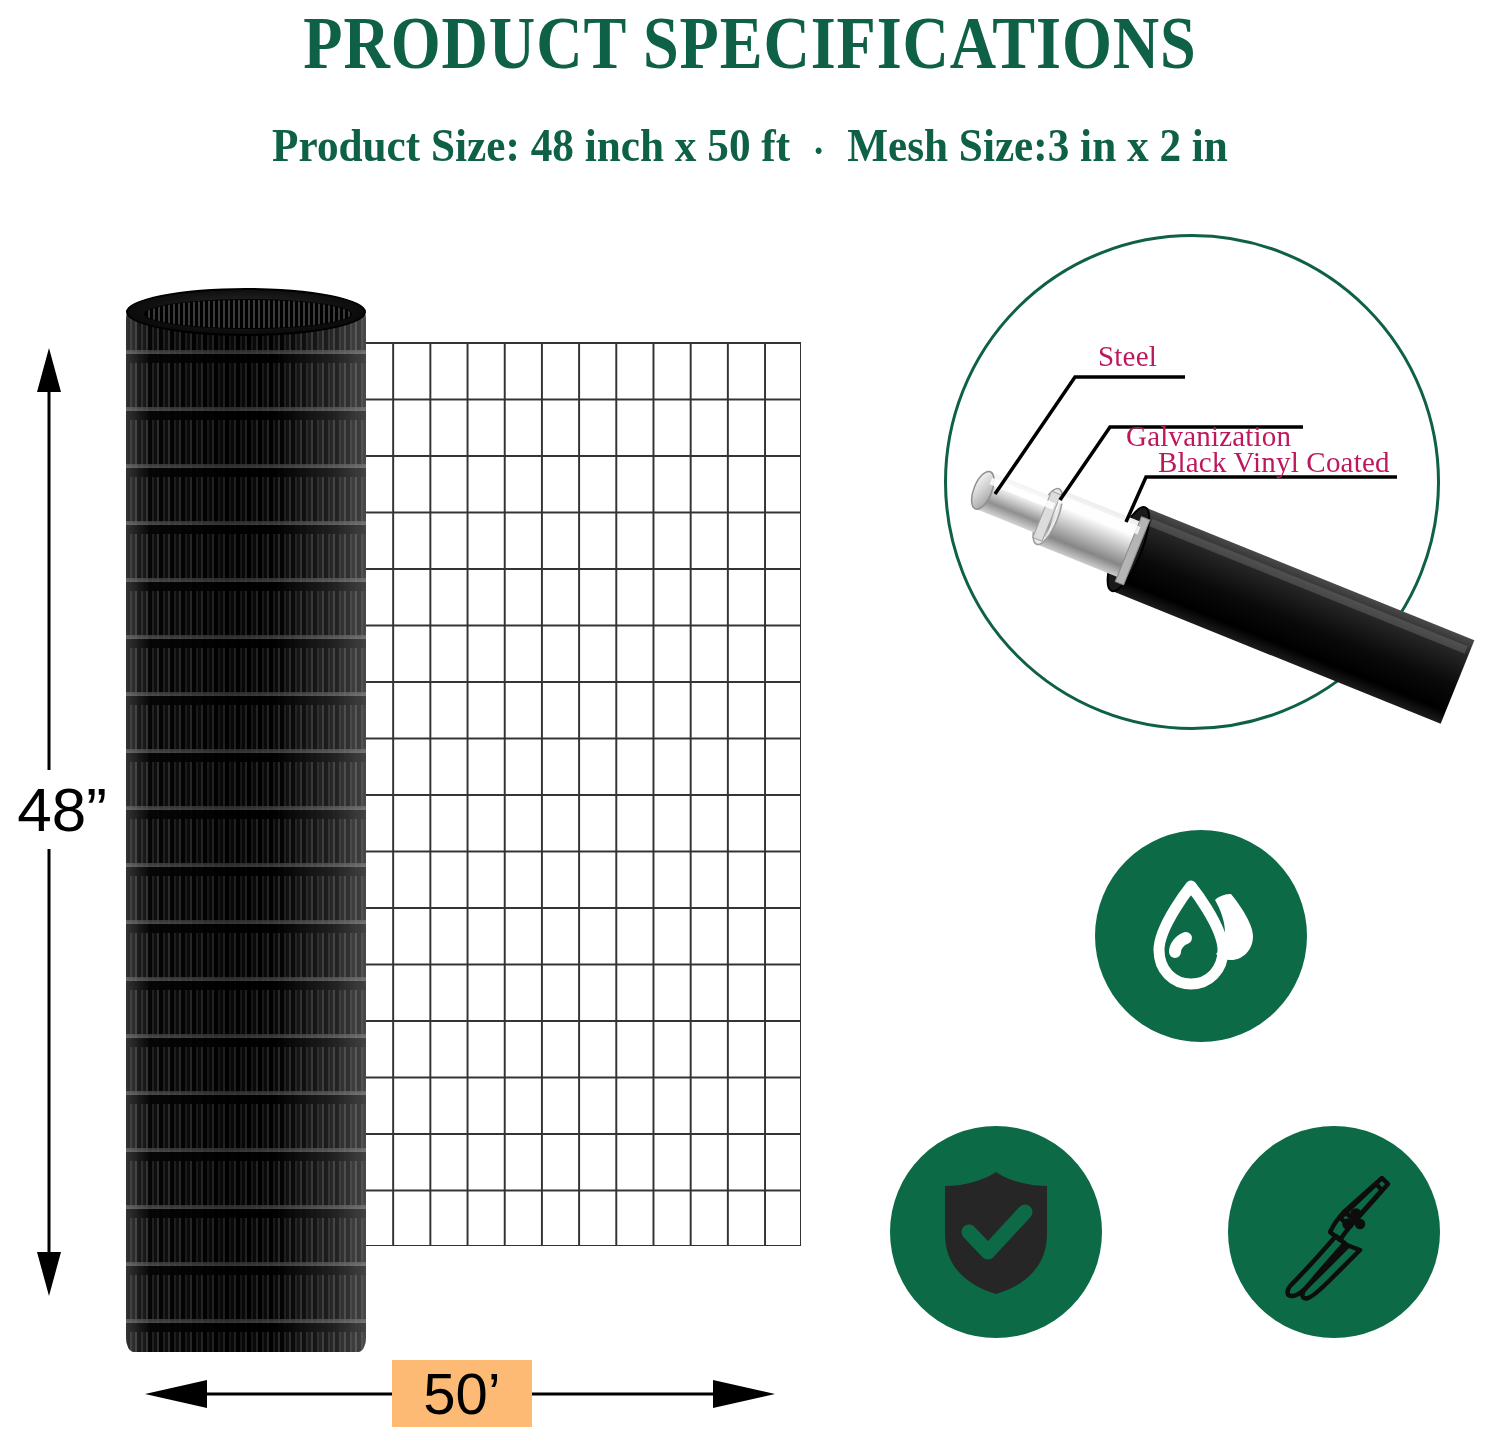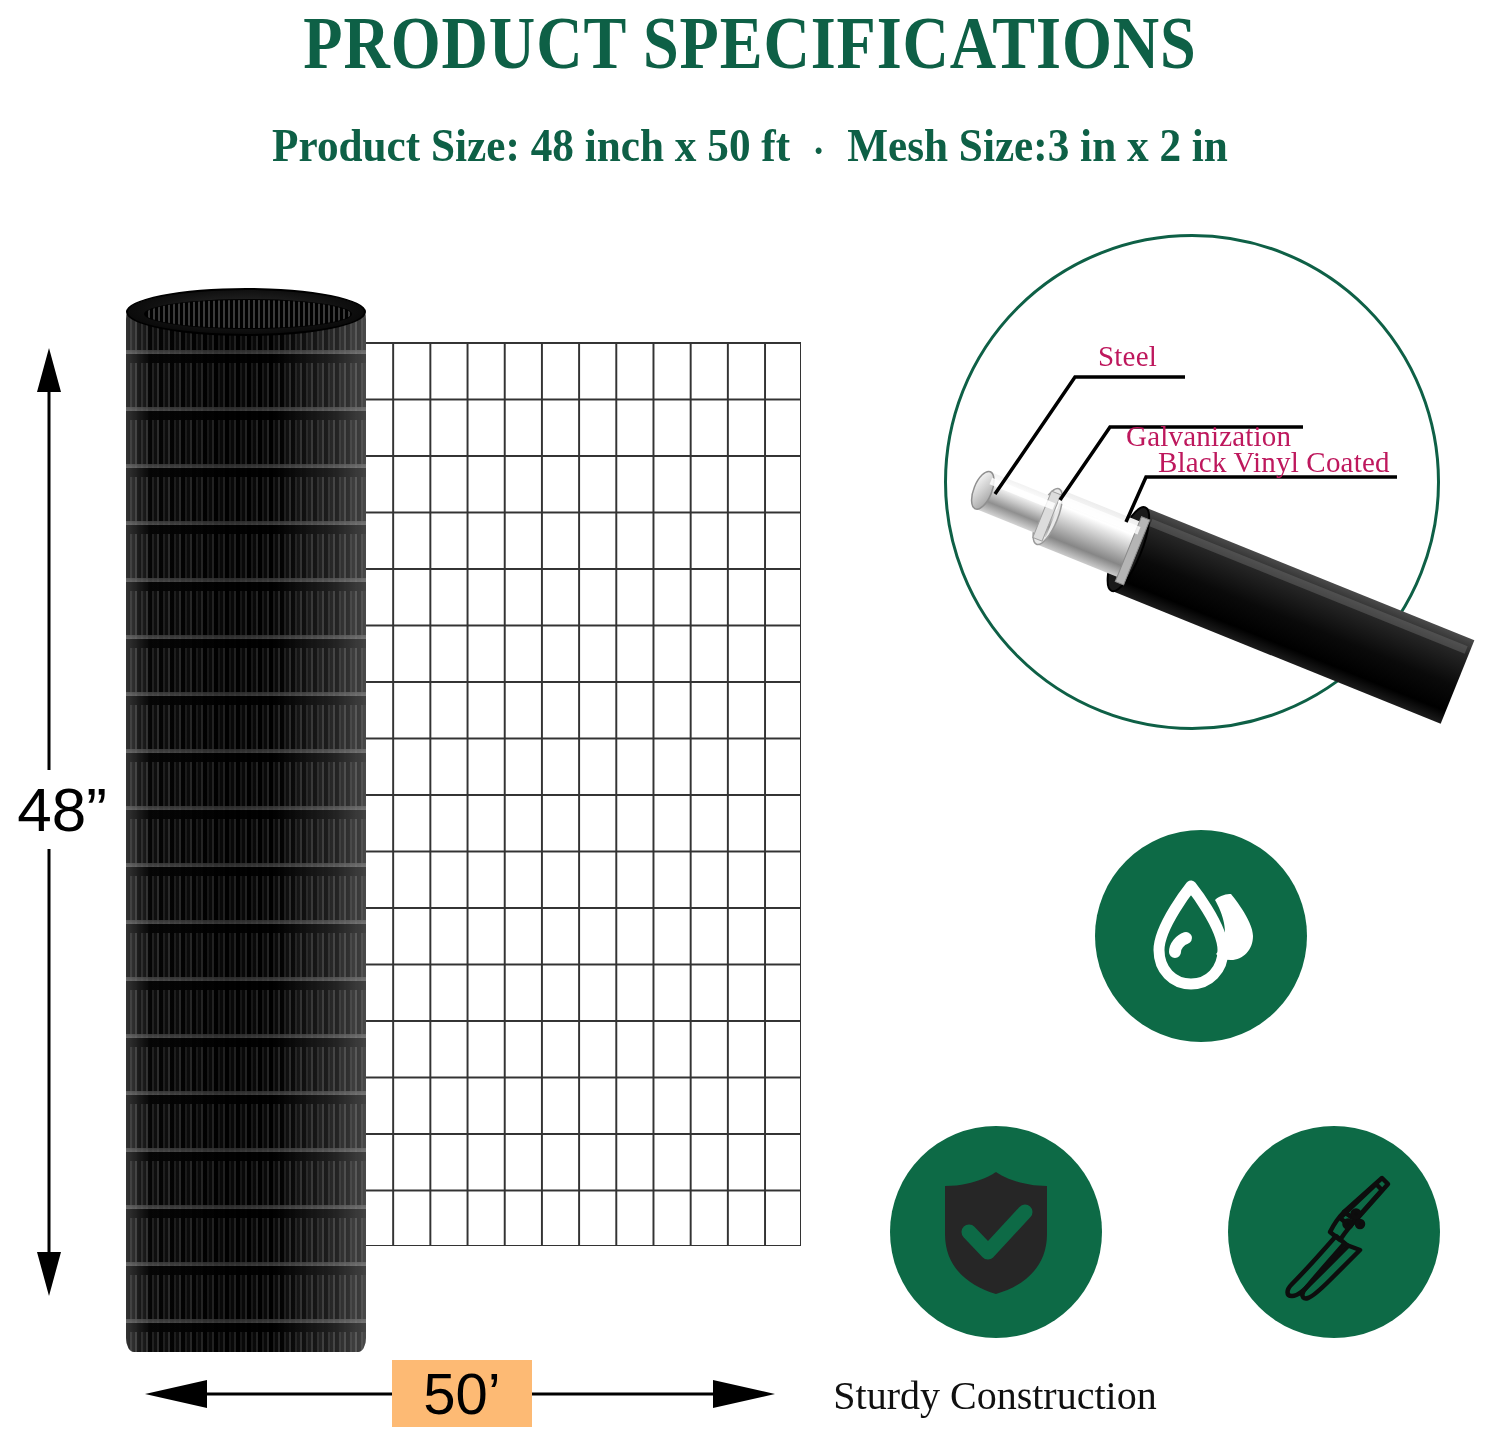--- a/index.html
+++ b/index.html
@@ -379,21 +379,20 @@
     </svg>
   </div>
 
   <div class="badge" id="badge-sturdy">
     <svg width="126" height="132" viewBox="0 0 126 132">
       <path d="M 63 6 C 63 6 44 20 12 20 L 12 68 C 12 102 36 120 63 128
                C 90 120 114 102 114 68 L 114 20 C 82 20 63 6 63 6 Z" fill="#262626"></path>
       <path d="M 36 66 L 55 86 L 92 46" fill="none" stroke="#0D6A46" stroke-width="15" stroke-linecap="round" stroke-linejoin="round"></path>
     </svg>
   </div>
-  <div class="badge-label" id="badge-sturdy-label">Sturdy Construction</div>
 
   <div class="badge" id="badge-cut">
     <svg width="140" height="140" viewBox="0 0 140 140">
       <g stroke="#0d0d0d" stroke-width="4.5" fill="none" stroke-linecap="round" stroke-linejoin="round">
 
         <path d="M 118 16 L 124 22 L 92 58 L 80 50 Z"></path>
 
         <path d="M 112 22 L 118 28 L 86 64 L 76 56 Z"></path>
 
         <path d="M 92 58 C 84 66 80 72 76 78 L 66 70 C 70 62 74 56 80 50 Z"></path>

